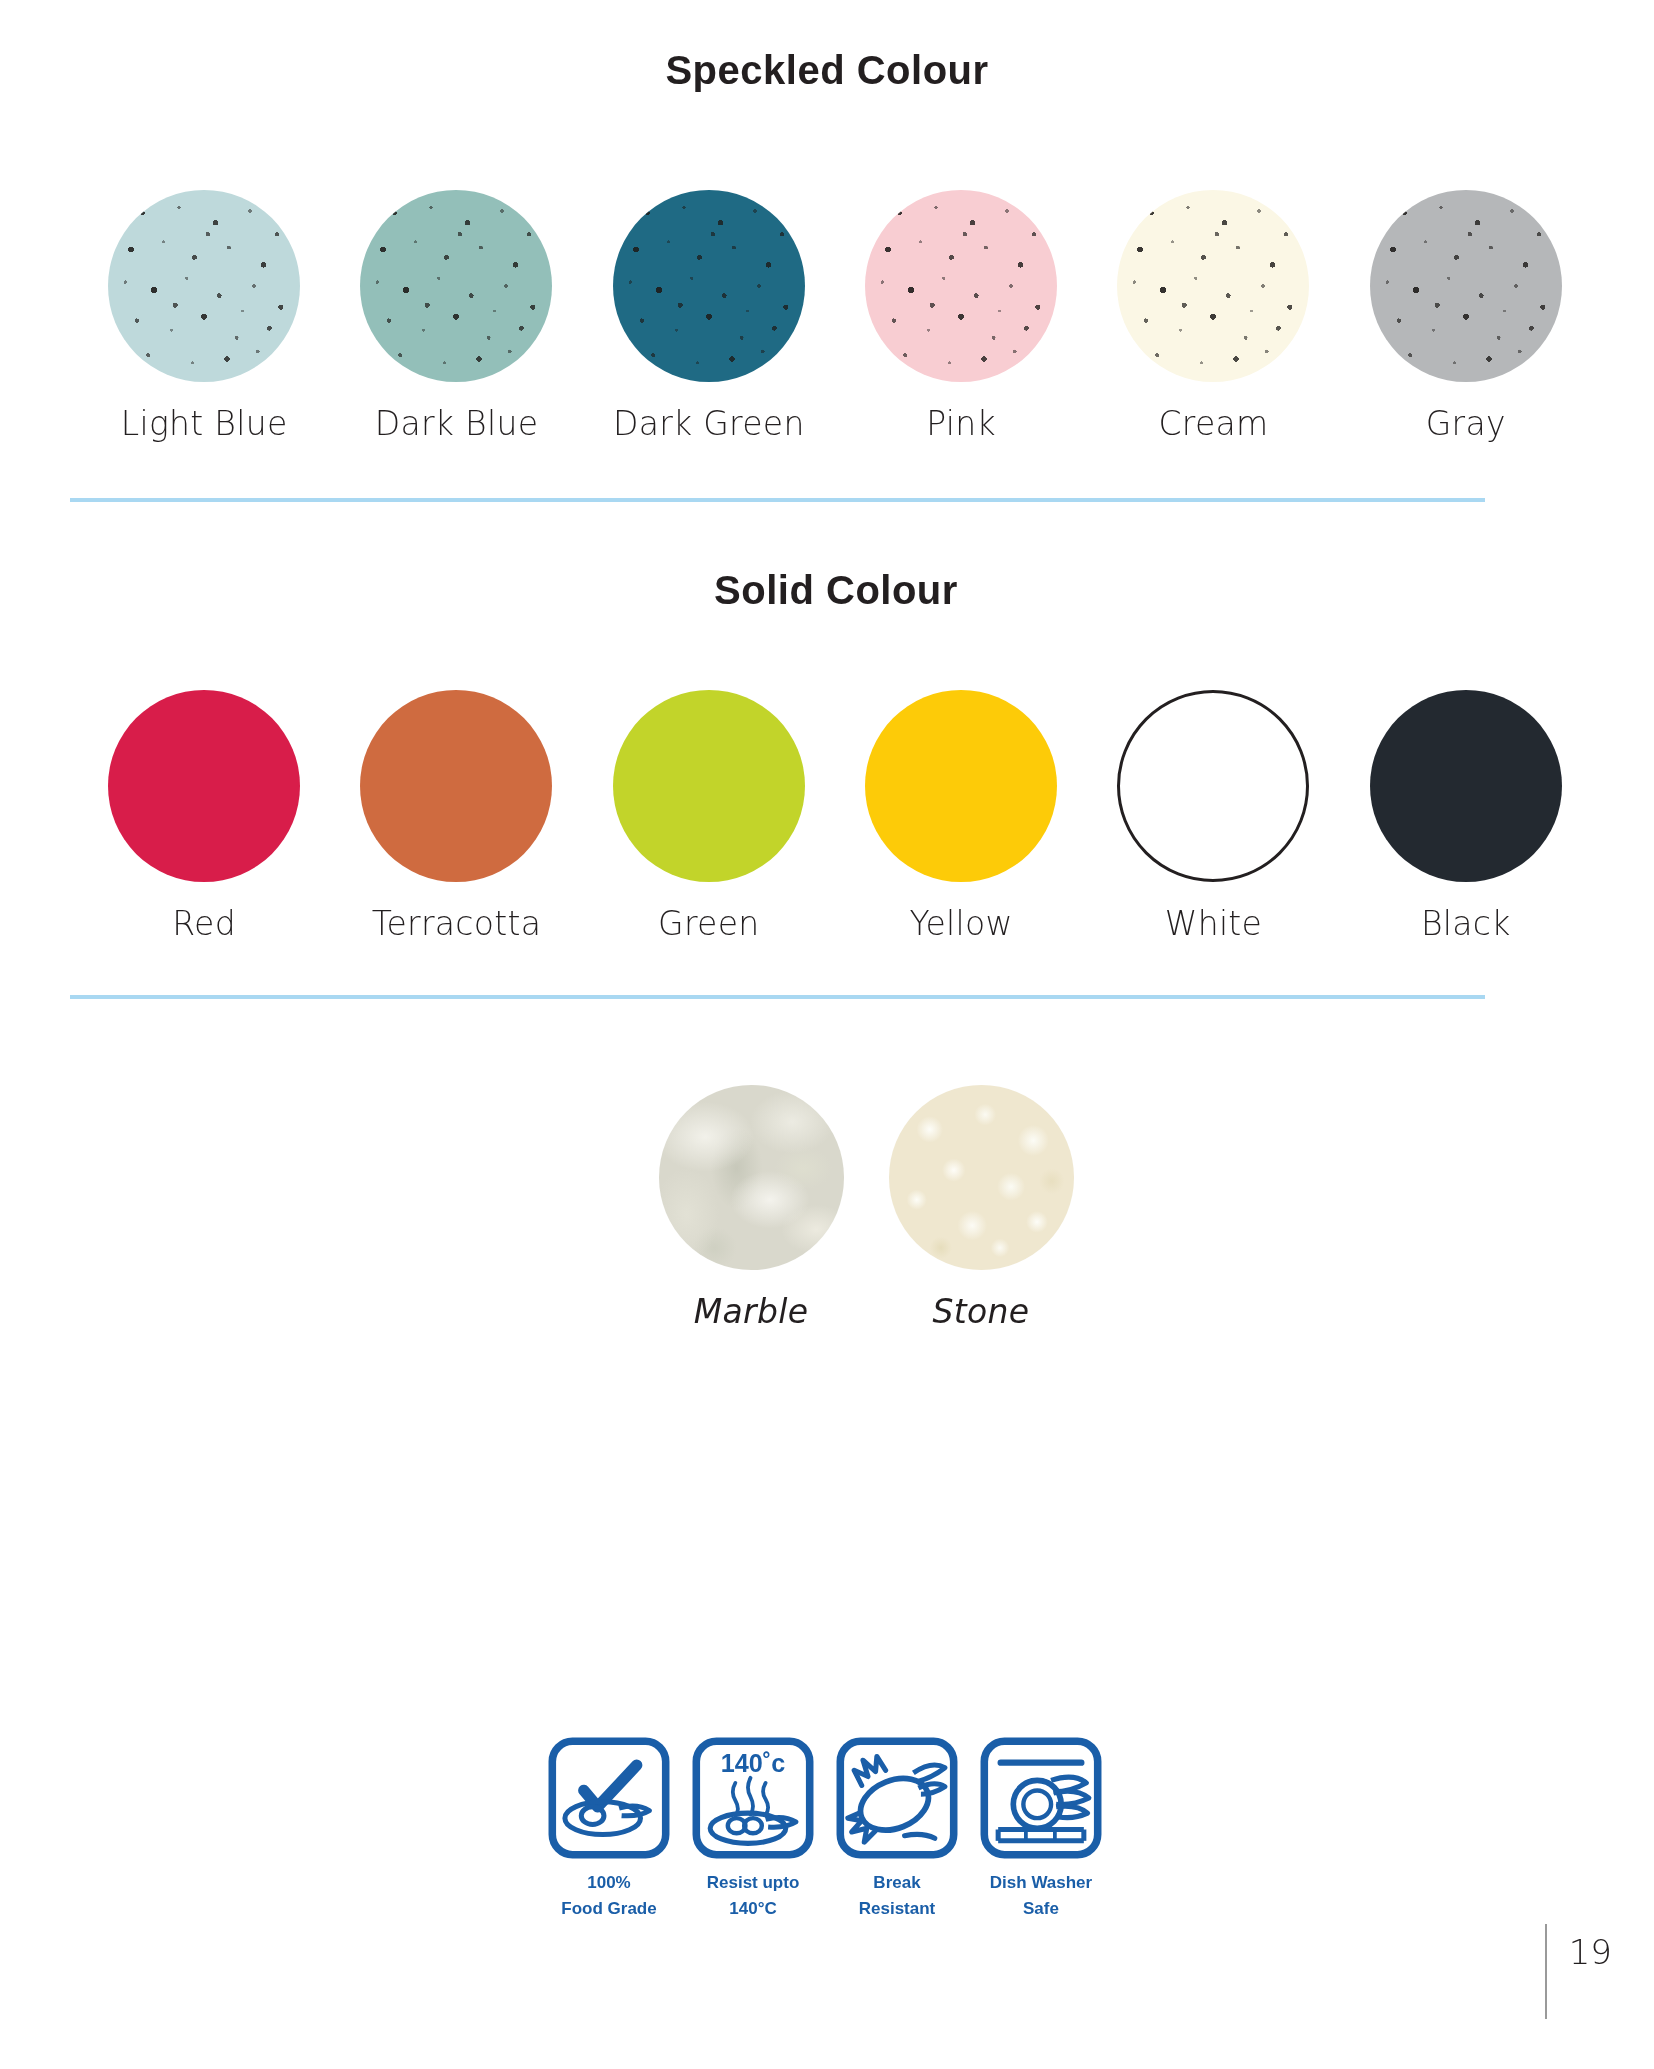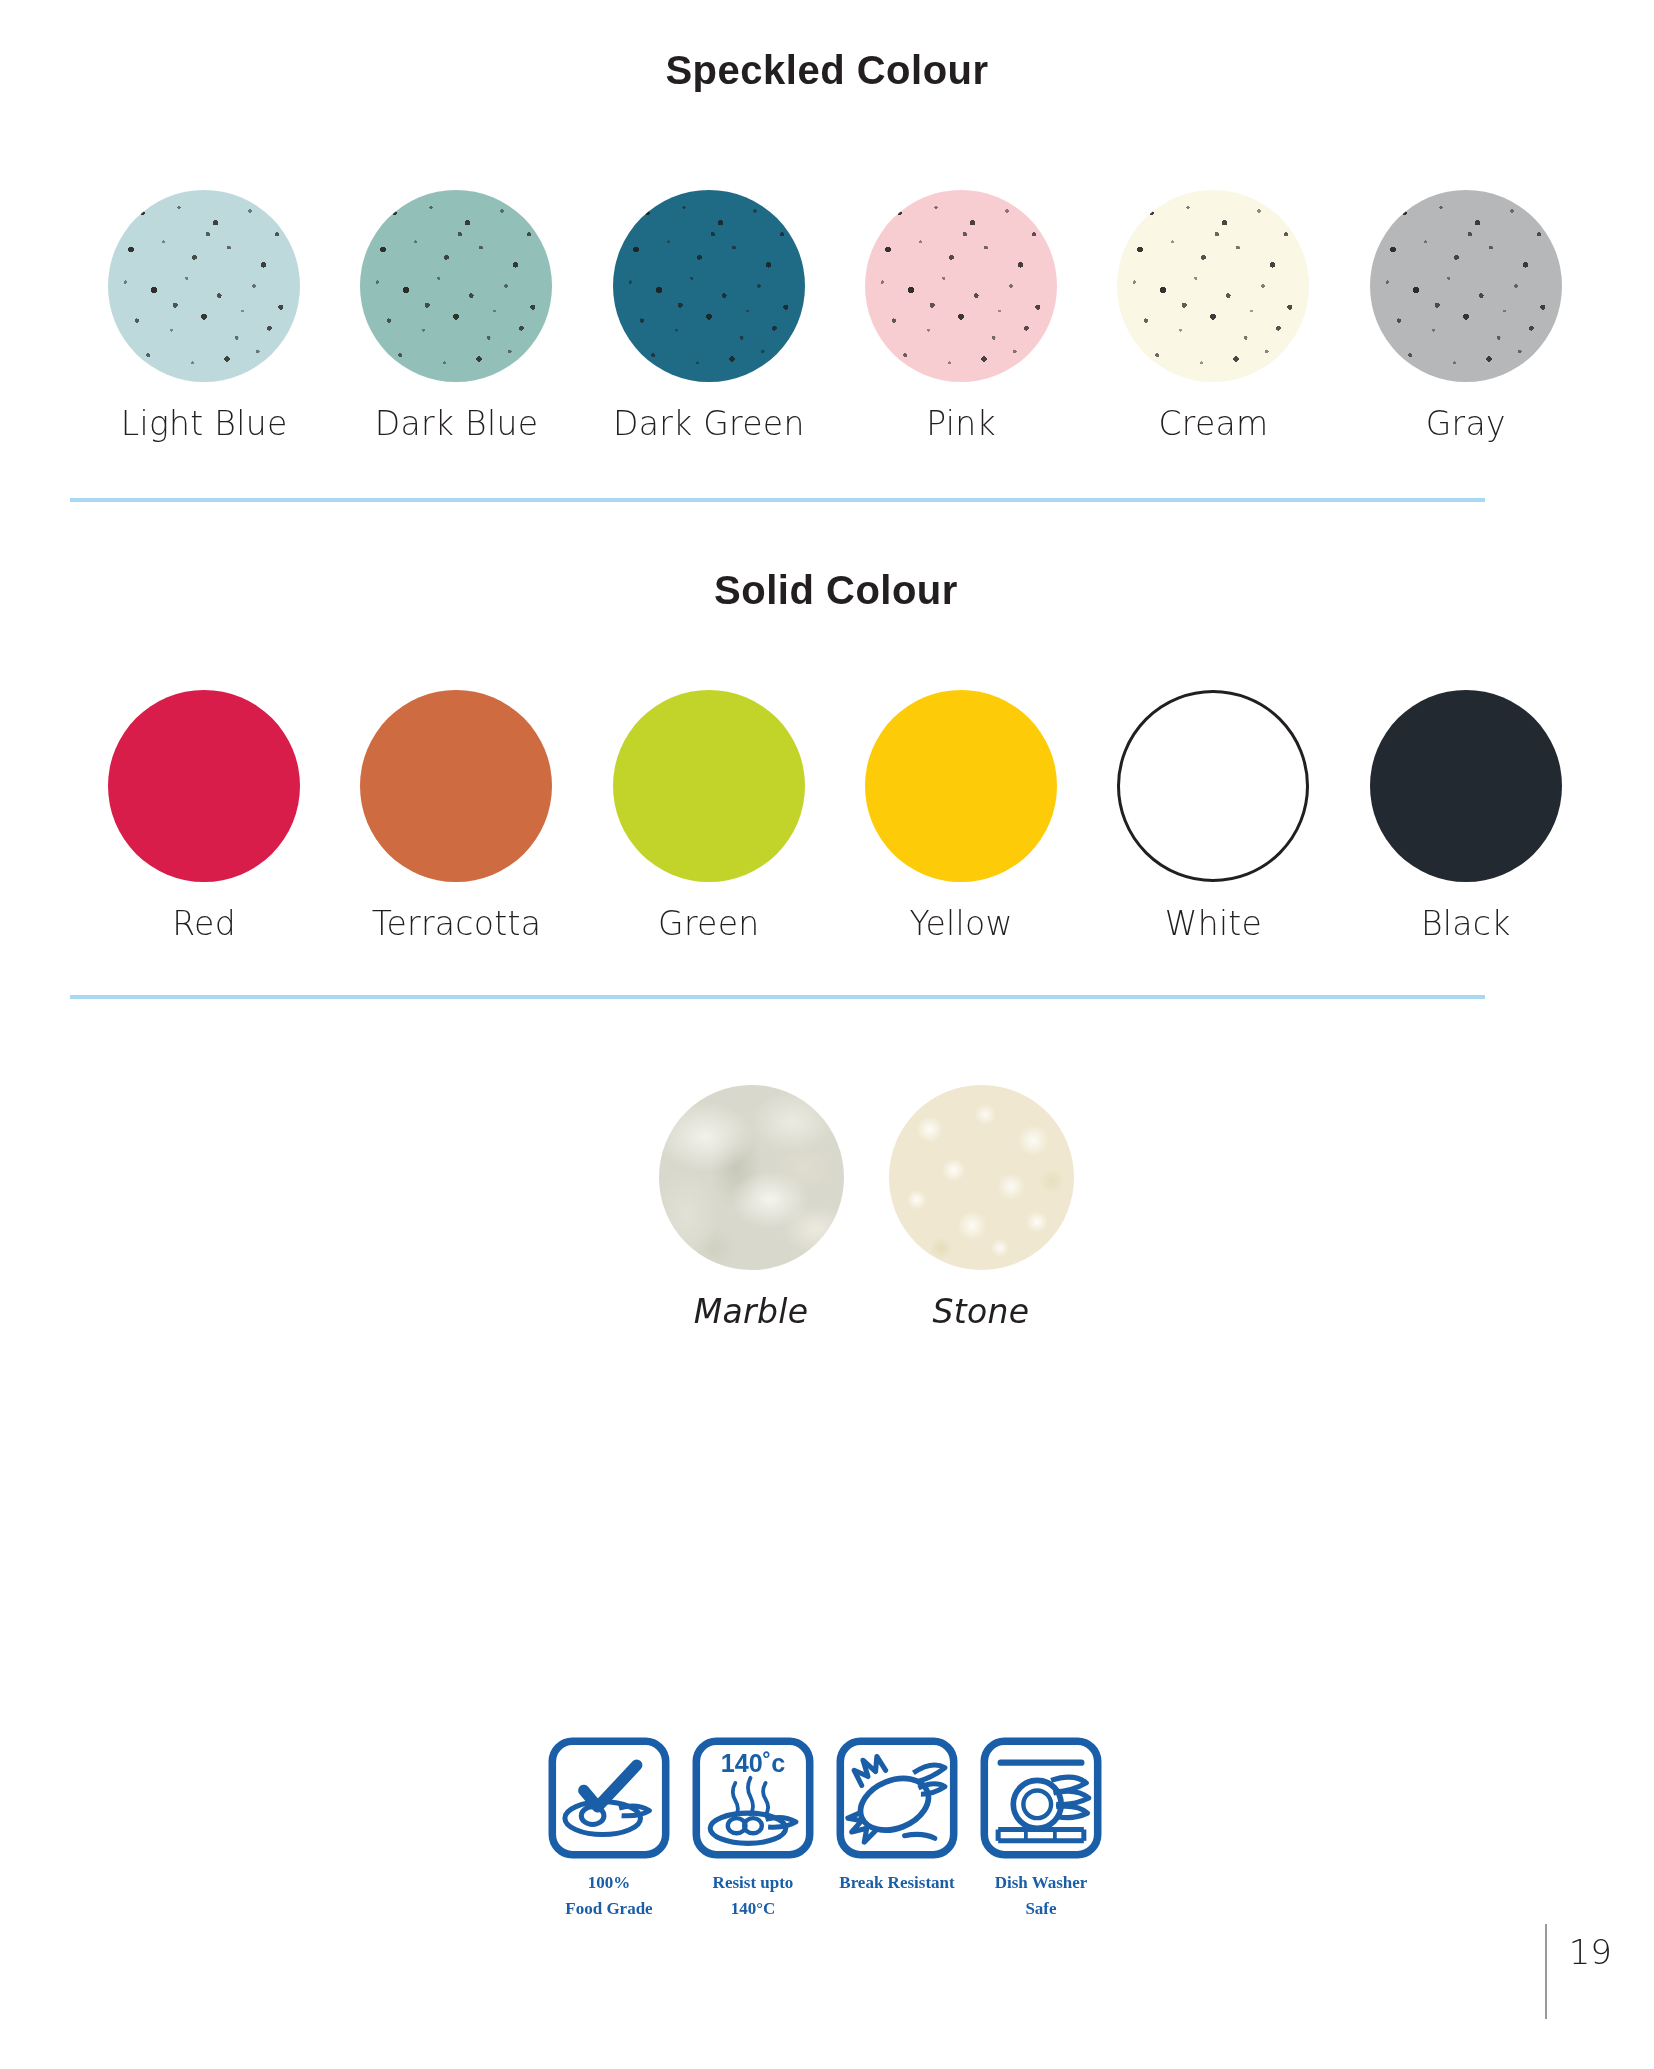--- a/index.html
+++ b/index.html
@@ -185,21 +185,21 @@
 
   .cert-box svg { display: block; }
 
   .cert-caption {
     margin-top: 9px;
     font-size: 17px;
     line-height: 1.5;
     font-weight: bold;
     color: #1a5ea8;
     text-align: center;
-    font-family: Liberation Serif, serif;
+    font-family: Liberation Sans, sans-serif;
     white-space: pre-line;
   }
 
   
   #page-number-wrap {
     position: absolute;
     right: 42px;
     bottom: 42px;
     display: flex;
     align-items: flex-start;

